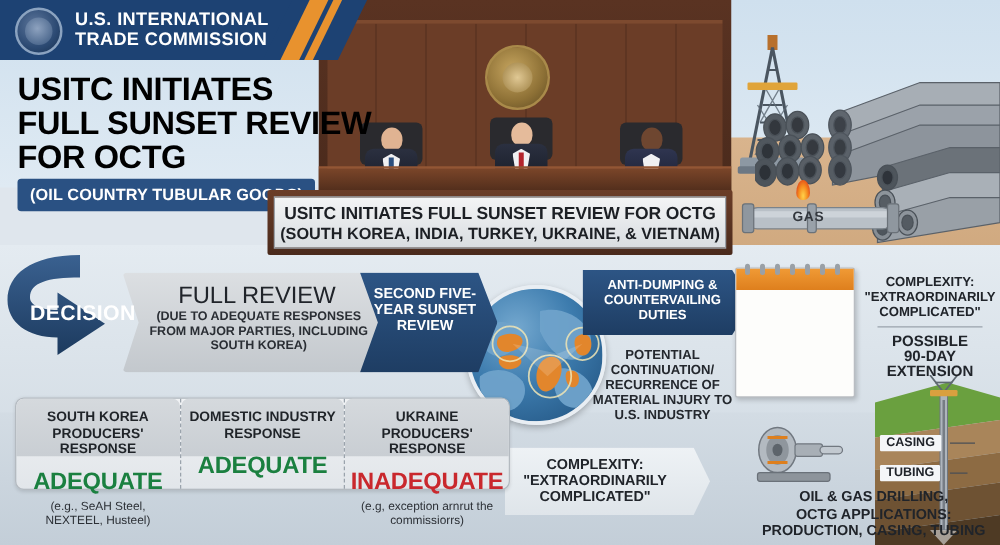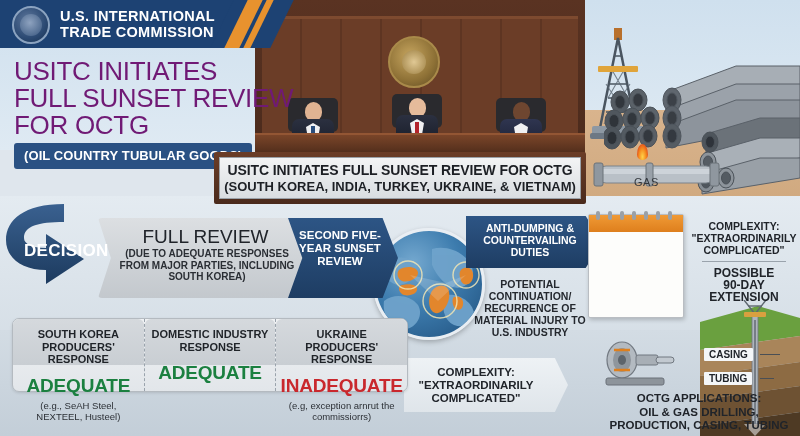--- a/index.html
+++ b/index.html
@@ -33,21 +33,21 @@
           border-radius:50%; background: radial-gradient(circle at 40% 35%, #5c759a, #2c4a73 60%, #17304f);
           border:2px solid #8ba3c0; z-index:10; display:flex; align-items:center;
           justify-content:center; }
   .seal-inner { width:22px; height:22px; border-radius:50%;
           background: radial-gradient(circle at 45% 40%, #94a8c4, #3a5880); opacity:.9;}
   .hdr-txt { position:absolute; left:60px; top:8px; z-index:10; color:#fff;
              font-weight:bold; font-size:14.5px; line-height:16px; letter-spacing:.3px; }
 
   
   .title { position:absolute; left:14px; top:58px; z-index:10;
-           color:#701a75; font-weight:normal; font-size:26px; line-height:27px;
+           color:#000000; font-weight:bold; font-size:26px; line-height:27px;
            letter-spacing:-.3px; }
   .subtitle-pill { position:absolute; left:14px; top:143px; z-index:10;
            background:#2a5183; color:#fff; font-weight:bold; font-size:13px;
            padding:5px 10px 6px; border-radius:3px; letter-spacing:.1px; }
 
   
   .court { position:absolute; left:255px; top:0; width:330px; height:155px;
            background: linear-gradient(#5a3322, #4a2a1c); z-index:3; }
   .court-panel { position:absolute; left:262px; top:16px; width:316px; height:120px;
            background: repeating-linear-gradient(90deg,#6b3d27 0 38px,#5e3522 38px 40px);
@@ -72,21 +72,21 @@
   .j-tie { position:absolute; left:19px; top:7px; width:4px; height:19px; }
   .j-chair { position:absolute; left:-4px; top:-4px; width:50px; height:34px;
              background:#2a2a2e; border-radius:5px; z-index:-1; }
 
   
   .rig { position:absolute; left:590px; top:28px; width:56px; height:115px; z-index:5; }
   .rig svg { display:block; }
   .pipe-stack { position:absolute; z-index:5; }
   .gas-pipe { position:absolute; left:592px; top:160px; width:128px; height:30px;
               z-index:6; }
-  .gas-label { position:absolute; left:634px; top:176px; z-index:8; font-weight:normal;
+  .gas-label { position:absolute; left:634px; top:168px; z-index:8; font-weight:bold;
                font-size:11px; color:#33373d; letter-spacing:.5px; }
   .flame { position:absolute; left:637px; top:144px; width:11px; height:16px; z-index:8;
            background: radial-gradient(ellipse at 50% 80%, #ffd24a 0%, #f58b1f 45%, #e0451a 80%);
            border-radius:50% 50% 45% 45% / 65% 65% 35% 35%; }
 
   
   .banner-frame { position:absolute; left:214px; top:152px; width:372px; height:52px;
           background:linear-gradient(#6b3d27,#4a2a1c); border-radius:2px; z-index:12;
           padding:5px; }
   .banner { width:100%; height:100%; background:linear-gradient(#f3f4f5,#d9dde1);
@@ -467,18 +467,18 @@
       <rect x="44" y="12" width="22" height="5" rx="1" fill="#d9a03f"></rect>
       <path d="M44 124 L55 136 L66 124" fill="#f0f3f5" opacity=".55"></path>
     </svg>
   </div>
   <div class="lbl-line" style="left:760px; top:354px; width:20px;"></div>
   <div class="lbl-line" style="left:760px; top:378px; width:14px;"></div>
   <div class="lbl-casing">CASING</div>
   <div class="lbl-tubing">TUBING</div>
 
   <div class="octg-app">
+    <div>OIL &amp; GAS DRILLING,</div>
     <div>OCTG APPLICATIONS:</div>
-    <div>OIL &amp; GAS DRILLING,</div>
     <div>PRODUCTION, CASING, TUBING</div>
   </div>
 
 </div>
 
 </body></html>

